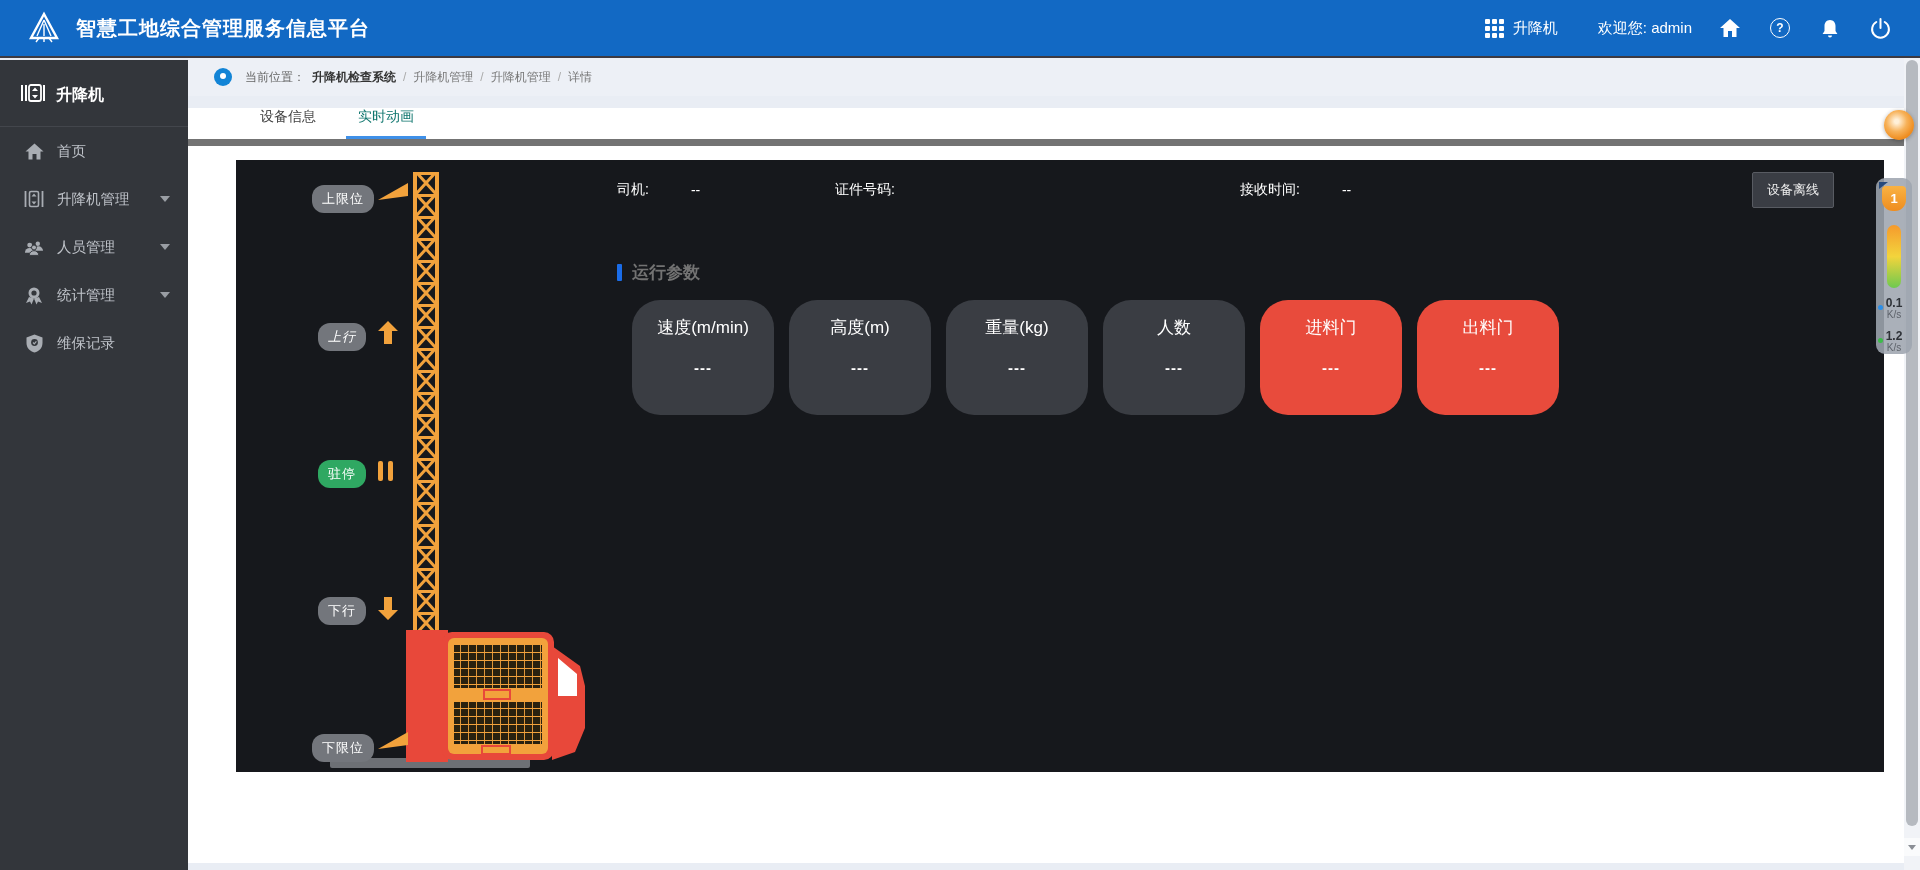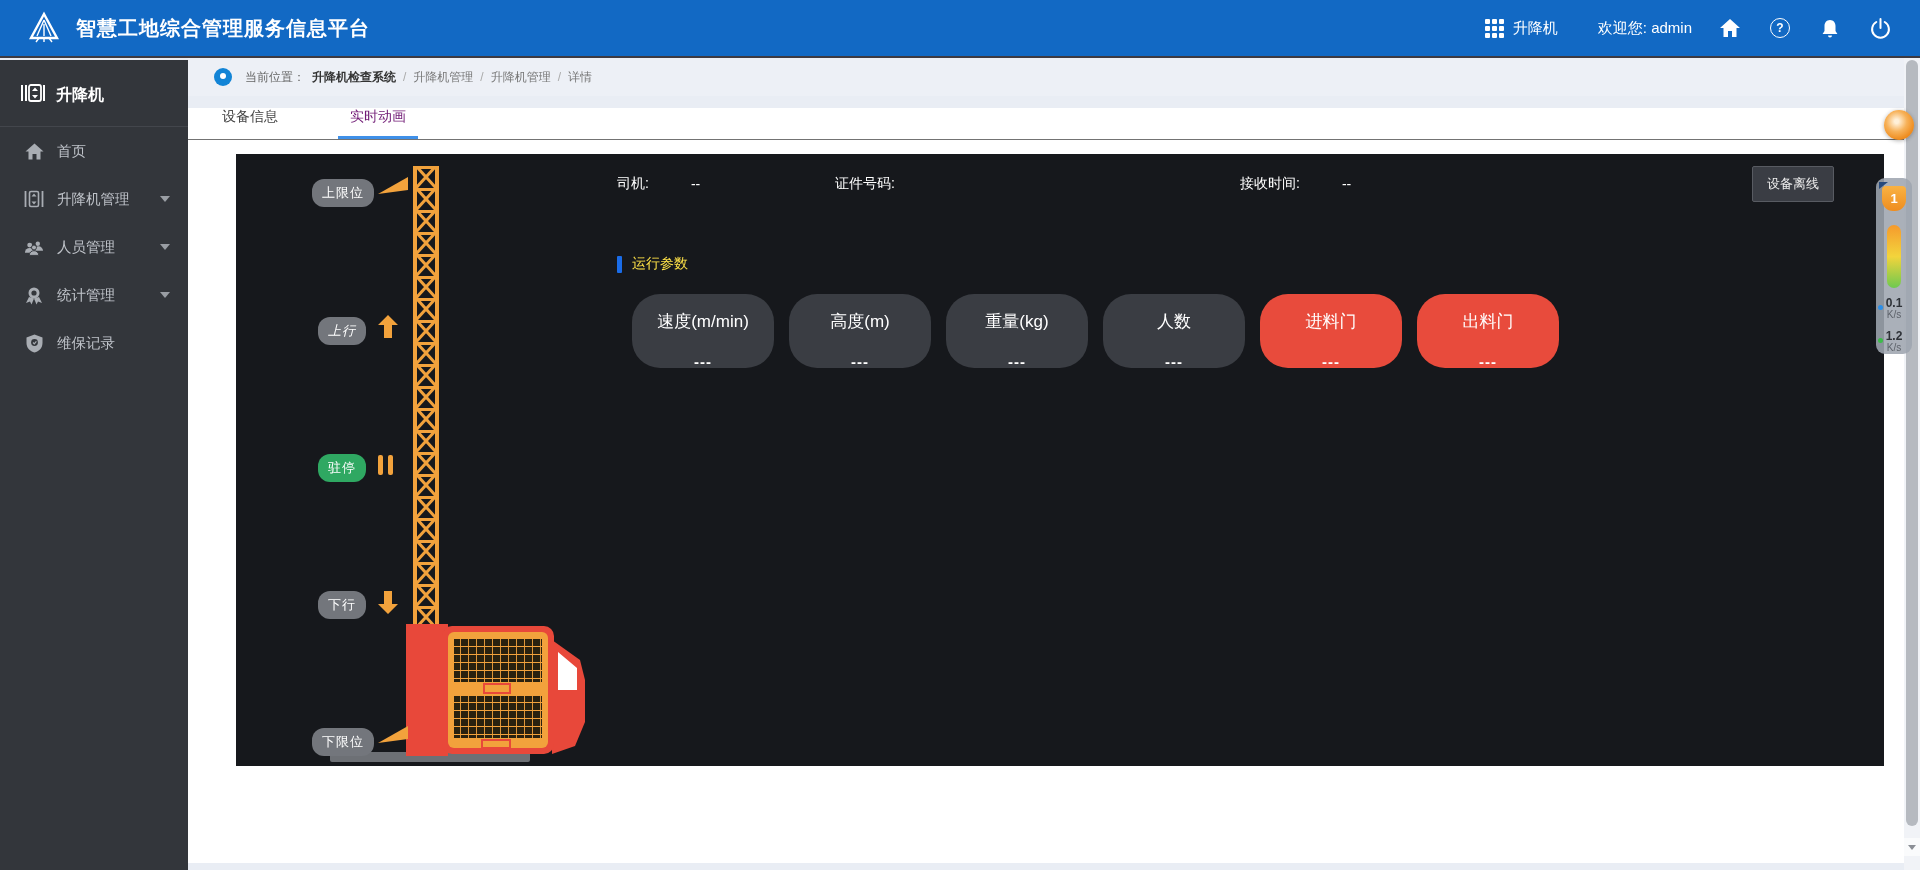--- a/index.html
+++ b/index.html
@@ -34,45 +34,45 @@
   .crumb-root { color:#333; font-weight:bold; }
   .crumb-sep { color:#aaa; }
   .crumb-item { color:#777; cursor:pointer; }
 
   .content { background:#fff; min-height:755px; position:relative; }
   .title-row { display:flex; align-items:center; padding:24px 26px 20px 50px; }
   .accent-bar { width:5px; height:19px; background:#2b7ce0; margin-right:10px; border-radius:1px; }
   .page-title { font-size:17px; font-weight:bold; color:#333; }
   .back-btn { margin-left:auto; margin-right:44px; background:#9ca0a8; color:#fff; border:none; border-radius:4px; font-size:13px; padding:8px 17px; cursor:pointer; display:flex; gap:6px; align-items:center; font-family:inherit; }
 
-  .tabs { display:flex; gap:42px; padding-left:34px; border-bottom:1px solid #737373; margin-top:12px;align-items:flex-end; }
+  .tabs { display:flex; gap:42px; padding-left:72px; border-bottom:7px solid #737373; margin-top:12px;align-items:flex-end; }
   .tab { font-size:14px; color:#444; padding-bottom:13px; cursor:pointer; position:relative; }
-  .tab.active { color:#701a75;margin-left:30px; }
+  .tab.active { color:#0f766e; }
   .tab.active::after { content:""; position:absolute; left:-12px; right:-12px; bottom:0; height:3px; background:#3f90e8; }
 
   
   .panel { position:relative; margin:14px 20px 0 48px; height:612px; background:#16181c; overflow:hidden; }
   .anim-label { position:absolute; background:#73767c; color:#fff; font-size:13px; border-radius:12px; padding:5px 10px; letter-spacing:1px; }
   .anim-label.green { background:#2fa862; }
   .marker { position:absolute; left:142px; }
   .mast { position:absolute; left:177px; top:12px; }
   .cage-svg { position:absolute; left:88px; top:468px; }
 
   .panel-right { position:absolute; left:381px; top:0; right:0; bottom:0; }
   .info-row { display:flex; align-items:center; padding-top:12px; color:#fff; font-size:14px; }
   .info-block { display:flex; align-items:center; height:36px;gap:42px; }
   .info-driver { width:218px; }
   .info-id { width:405px; }
   .info-time { flex:1; }
   .offline-btn { margin-right:50px; background:#3a3d44; border:1px solid #585b62; color:#eee; font-size:13px; padding:8px 14px; border-radius:2px; cursor:pointer; font-family:inherit; }
   .section-title { position:absolute; left:0; top:101px; display:flex; align-items:center; }
   .section-title .accent-bar { height:17px; background:#1a6ce8; }
-  .section-title span { color:#fde047; font-size:14px; font-weight:normal; }
+  .section-title span { color:#737373; font-size:17px; font-weight:bold; }
   .cards { position:absolute; left:15px; top:140px; display:flex; gap:15px; }
-  .card { width:142px; height:74px; background:#3a3d43; color:#fff; text-align:center;border-radius:28px; }
+  .card { width:142px; height:115px; background:#3a3d43; color:#fff; text-align:center;border-radius:28px; }
   .card.alert { background:#e84b3c; }
   .card .card-label { font-size:17px; margin-top:16px; }
   .card .card-value { font-size:15px; font-weight:bold; margin-top:20px; letter-spacing:1px; }
 
   
   .flower-btn { position:absolute; right:6px; top:110px; width:30px; height:30px; border-radius:50%; background:radial-gradient(circle at 42% 38%, #fff0d8 8%, #f7b25a 40%, #ef8d1f 70%, #d86a12); box-shadow:0 1px 4px rgba(0,0,0,.3); z-index:40; cursor:pointer; }
   .net-widget { position:absolute; right:8px; top:178px; width:36px; height:176px; background:rgba(158,165,175,.88); border-radius:9px; z-index:40; display:flex; flex-direction:column; align-items:center; }
   .shield-badge { margin-top:8px; width:24px; height:26px; background:linear-gradient(#f9b243,#ef8d1f); border-radius:4px 4px 11px 11px; color:#fff; font-size:13px; font-weight:bold; display:flex; align-items:center; justify-content:center; position:relative; }
   .shield-badge::before { content:""; position:absolute; left:-3px; top:-4px; border-left:9px solid #274a7c; border-bottom:7px solid transparent; }
   .speed-bar { margin-top:14px; width:14px; height:64px; border-radius:7px; background:linear-gradient(180deg,#f59a2d,#f3d43c,#6ec94f); }

